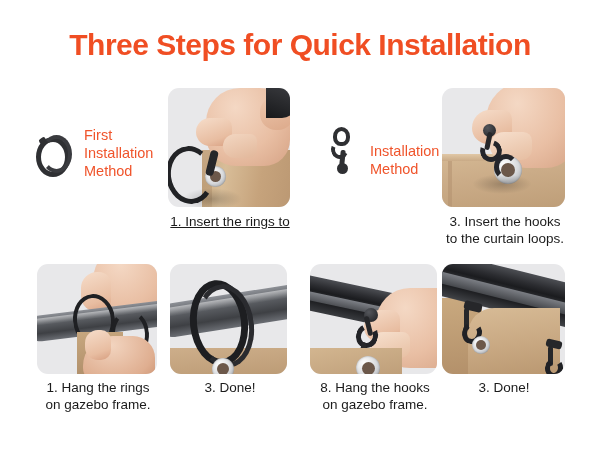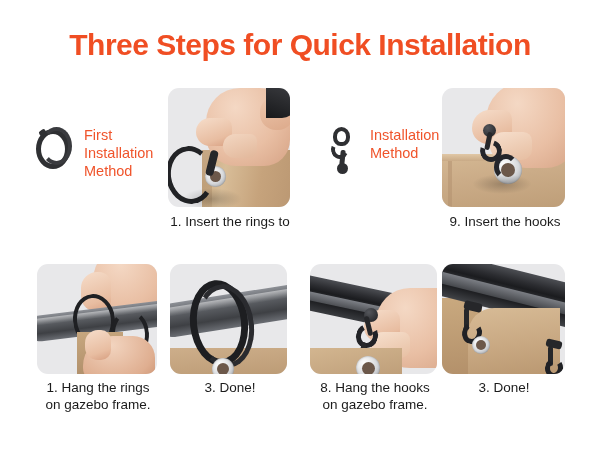--- a/index.html
+++ b/index.html
@@ -17,21 +17,21 @@
     text-align: center;
     font-size: 30px; font-weight: bold;
     letter-spacing: -0.5px;
     color: #f04e23;
     font-family: "Liberation Sans", sans-serif;
   }
 
   
   .method {
     position: absolute;
-    display: flex; align-items: flex-start; gap: 10px;
+    display: flex; align-items: flex-end; gap: 10px;
   }
   .method-text {
     color: #f0542b;
     font-size: 14.5px;
     line-height: 18px;
     font-family: "Liberation Sans", sans-serif;
   }
   .method-text span { display: block; }
 
   
@@ -181,21 +181,21 @@
 
     <div class="grommet" style="left:37px; top:78px; width:21px; height:21px;"></div>
     <div class="grommet-hole" style="left:42px; top:83px; width:11px; height:11px;"></div>
 
     <div class="ringpart" style="left:-2px; top:58px; width:48px; height:58px; border-color:#222326;
          border-right-color:transparent; transform:rotate(-8deg);"></div>
     <div class="blk" style="left:40px; top:62px; width:8px; height:26px; border-radius:4px; transform:rotate(14deg);"></div>
     <div class="shadowsoft" style="left:14px; top:100px; width:60px; height:22px;"></div>
   </div>
 
-  <div class="caption" style="left:160px; top:213px; width:140px;">
+  <div class="caption" style="left:160px; top:213px; width:140px;text-decoration:underline;">
     <div>1. Insert the rings to</div>
   </div>
 
   <div class="method" style="left:326px; top:126px;">
     <div class="hook-icon">
       <div class="loop"></div>
         <div class="curve"></div>
         <div class="stem"></div>
         <div class="ball"></div>
     </div>
@@ -225,21 +225,22 @@
          background:radial-gradient(circle at 35% 30%,#54565b,#1d1e21);"></div>
     <div class="blk" style="left:44px; top:44px; width:5px; height:18px; border-radius:3px; transform:rotate(12deg);"></div>
     <div class="ringpart" style="left:38px; top:52px; width:22px; height:22px; border-width:5px;
          border-color:#24252a; border-top-color:transparent; transform:rotate(-25deg);"></div>
     <div class="ringpart" style="left:52px; top:66px; width:24px; height:26px; border-width:5px;
          border-color:#24252a; border-right-color:transparent; border-bottom-color:transparent;"></div>
     <div class="shadowsoft" style="left:30px; top:86px; width:60px; height:20px;"></div>
   </div>
 
   <div class="caption" style="left:432px; top:213px; width:146px;">
-    <div>9. Insert the hooks</div>
+    <div>3. Insert the hooks</div>
+    <div>to the curtain loops.</div>
   </div>
 
   <div class="panel" style="left:37px; top:264px; width:120px; height:110px;">
 
     <div class="hand" style="left:56px; top:-18px; width:78px; height:72px; border-radius:34px 24px 26px 34px;"></div>
     <div class="finger" style="left:44px; top:8px; width:30px; height:40px; border-radius:16px 12px 12px 16px;"></div>
 
     <div class="pole" style="left:-10px; top:44px; width:146px; height:26px; transform:rotate(-7deg);"></div>
     <div class="pole-hi" style="left:-6px; top:47px; width:138px; height:7px; transform:rotate(-7deg);"></div>
 

